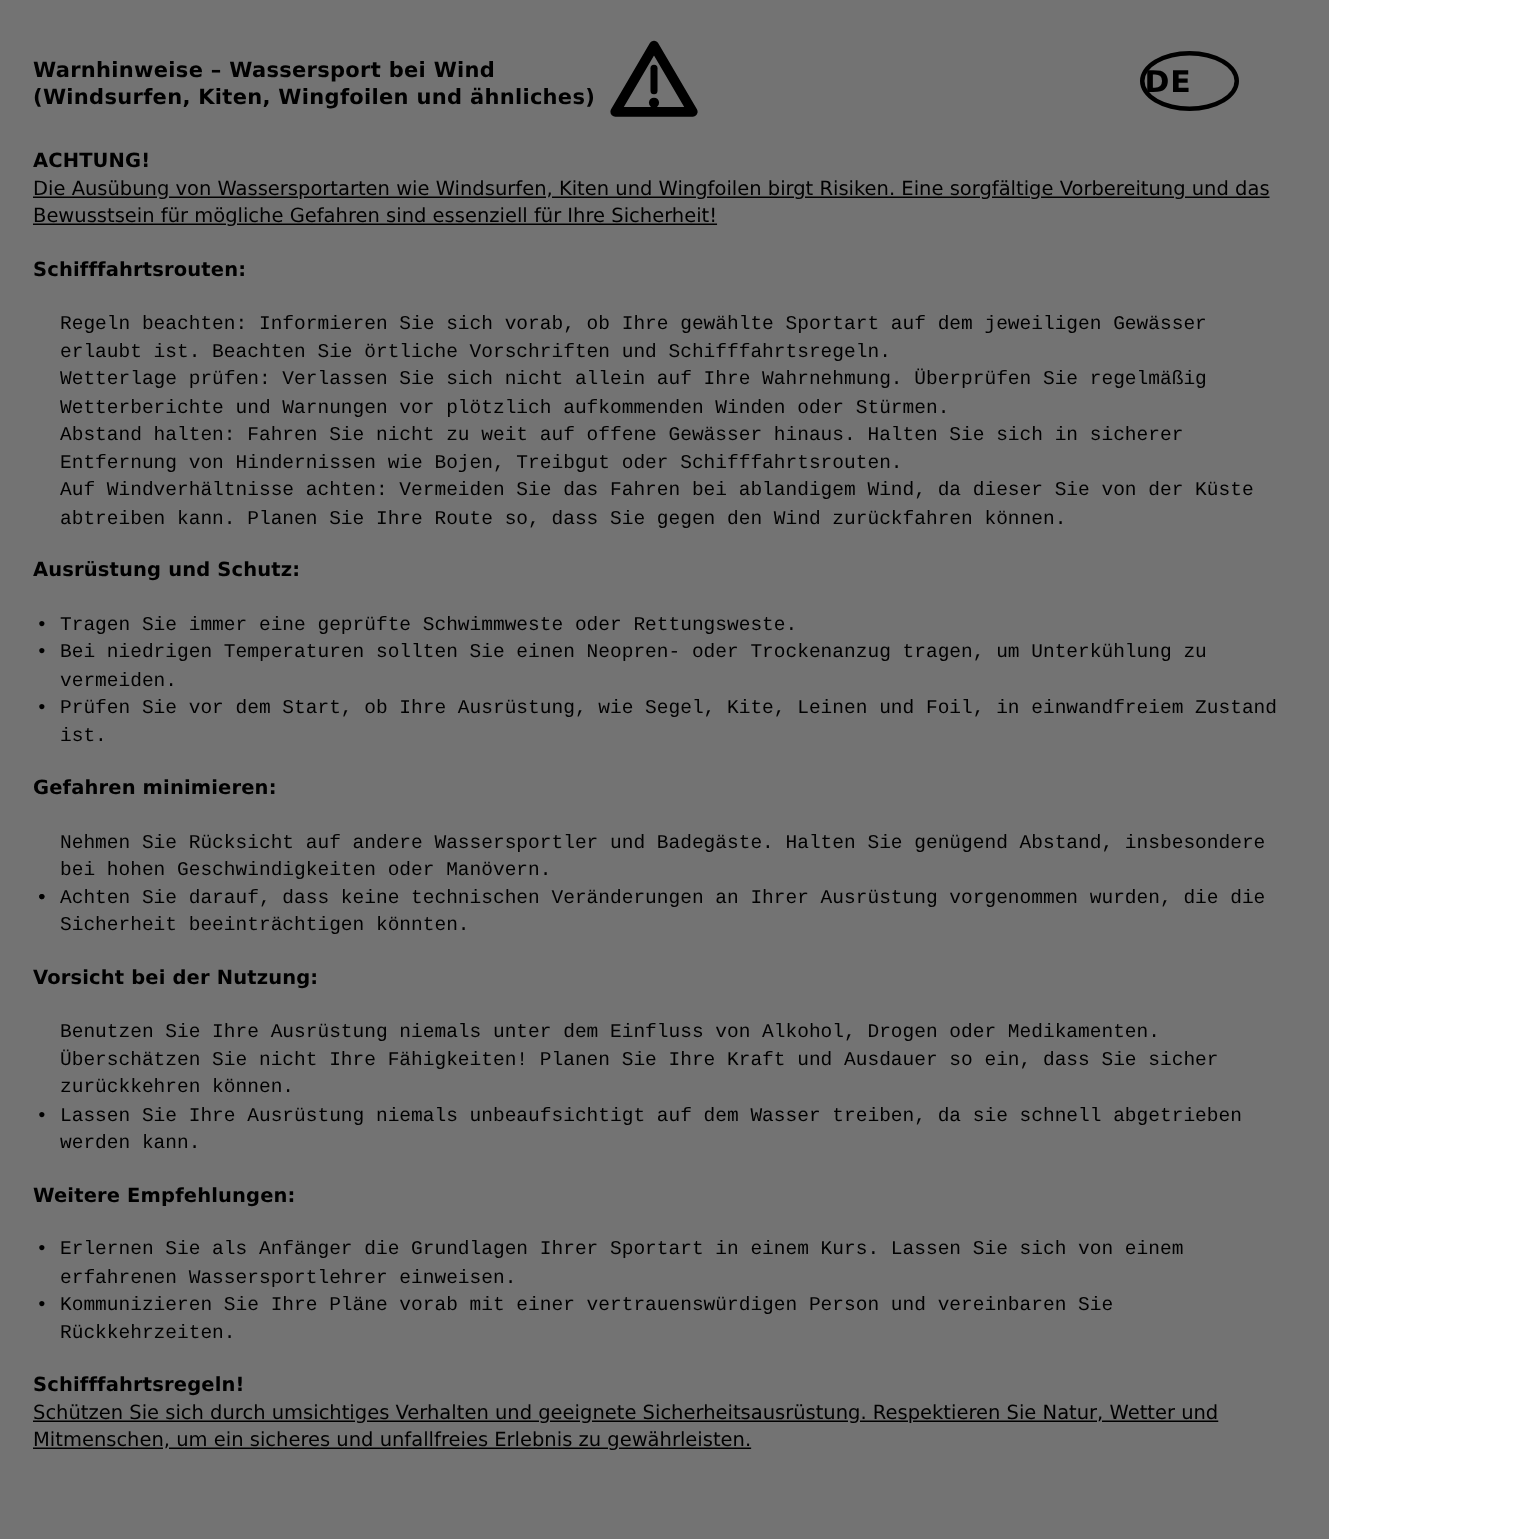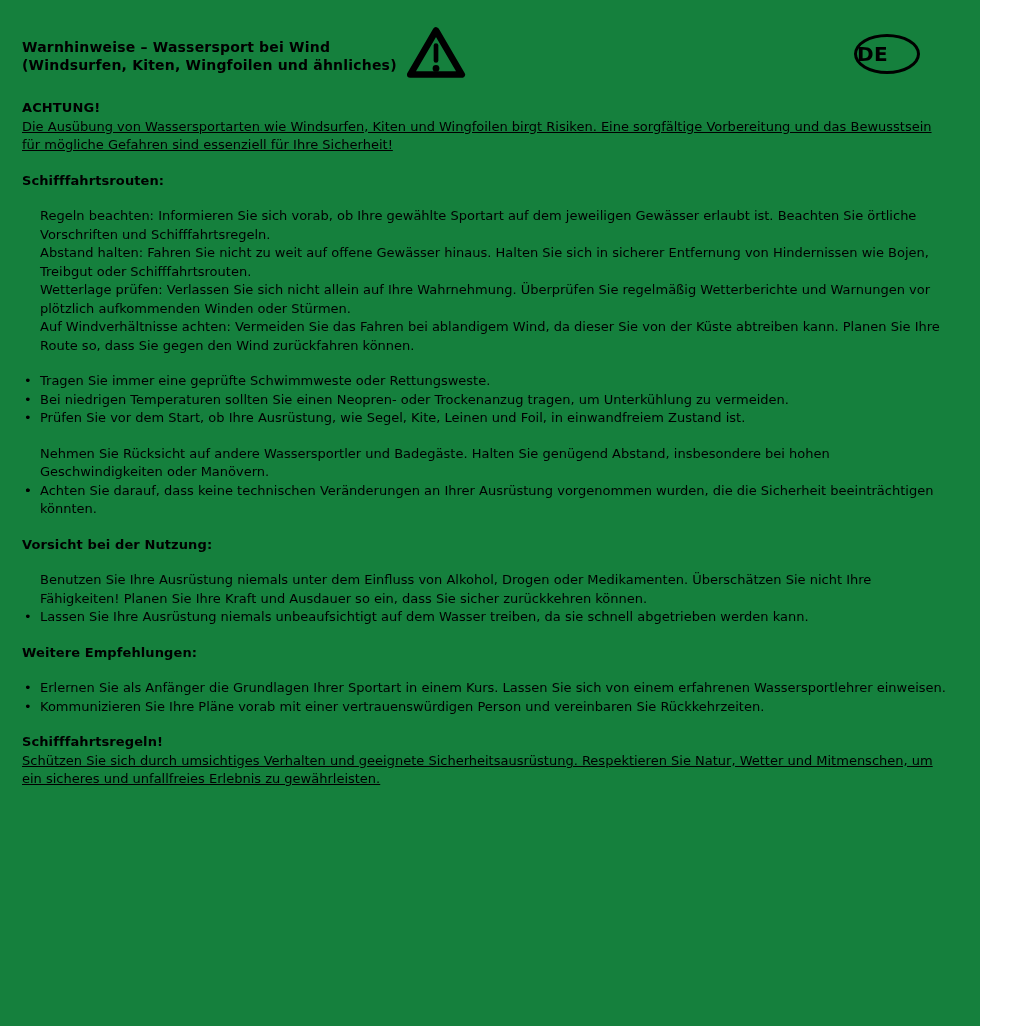--- a/index.html
+++ b/index.html
@@ -5,24 +5,24 @@
   * { margin: 0; padding: 0; box-sizing: border-box; }
   html, body { background: #ffffff; }
   body {
     width: 1020px;
     height: 1026px;
     font-family: "DejaVu Sans", "Liberation Sans", sans-serif;
     color: #000000;
     overflow: hidden;
   }
   .page {
-    width: 980px;
+    width: 886px;
     height: 1026px;
     padding: 30px 28px 0 22px;
-    background: #15803d;
+    background: #737373;
   }
   
   .doc-header {
     display: flex;
     align-items: center;
   }
   .title-block {
     font-size: 14px;
     font-weight: bold;
     line-height: 18px;
@@ -54,21 +54,21 @@
   
   .section { margin-top: 17px; }
   .section:first-of-type { margin-top: 17px; }
   .section h2 {
     font-size: 13px;
     font-weight: bold;
     line-height: 18.5px;
     letter-spacing: 0.1px;
   }
   .items { font-size: 13px; line-height: 18.5px; }
-  .section.list .items { margin-top: 17px; }
+  .section.list .items { margin-top: 17px; font-family: Liberation Mono, monospace; }
   .section.tight .items { margin-top: 0; text-decoration: underline; }
   .item { position: relative; }
   .item.flush { padding-left: 0; }
   .item.indent { padding-left: 18px; }
   .item.bullet { padding-left: 18px; }
   .item.bullet .dot {
     position: absolute;
     left: 2px;
     top: 0;
   }
@@ -99,35 +99,37 @@
     <h2>ACHTUNG!</h2>
     <div class="items">
       <div class="item flush"><span>Die Ausübung von Wassersportarten wie Windsurfen, Kiten und Wingfoilen birgt Risiken. Eine sorgfältige Vorbereitung und das Bewusstsein für mögliche Gefahren sind essenziell für Ihre Sicherheit!</span></div>
     </div>
   </section>
 
   <section class="section list">
     <h2>Schifffahrtsrouten:</h2>
     <div class="items">
       <div class="item indent"><span>Regeln beachten: Informieren Sie sich vorab, ob Ihre gewählte Sportart auf dem jeweiligen Gewässer erlaubt ist. Beachten Sie örtliche Vorschriften und Schifffahrtsregeln.</span></div>
+      <div class="item indent"><span>Wetterlage prüfen: Verlassen Sie sich nicht allein auf Ihre Wahrnehmung. Überprüfen Sie regelmäßig Wetterberichte und Warnungen vor plötzlich aufkommenden Winden oder Stürmen.</span></div>
       <div class="item indent"><span>Abstand halten: Fahren Sie nicht zu weit auf offene Gewässer hinaus. Halten Sie sich in sicherer Entfernung von Hindernissen wie Bojen, Treibgut oder Schifffahrtsrouten.</span></div>
-      <div class="item indent"><span>Wetterlage prüfen: Verlassen Sie sich nicht allein auf Ihre Wahrnehmung. Überprüfen Sie regelmäßig Wetterberichte und Warnungen vor plötzlich aufkommenden Winden oder Stürmen.</span></div>
       <div class="item indent"><span>Auf Windverhältnisse achten: Vermeiden Sie das Fahren bei ablandigem Wind, da dieser Sie von der Küste abtreiben kann. Planen Sie Ihre Route so, dass Sie gegen den Wind zurückfahren können.</span></div>
     </div>
   </section>
 
   <section class="section list">
+    <h2>Ausrüstung und Schutz:</h2>
     <div class="items">
       <div class="item bullet"><span class="dot">•</span><span>Tragen Sie immer eine geprüfte Schwimmweste oder Rettungsweste.</span></div>
       <div class="item bullet"><span class="dot">•</span><span>Bei niedrigen Temperaturen sollten Sie einen Neopren- oder Trockenanzug tragen, um Unterkühlung zu vermeiden.</span></div>
       <div class="item bullet"><span class="dot">•</span><span>Prüfen Sie vor dem Start, ob Ihre Ausrüstung, wie Segel, Kite, Leinen und Foil, in einwandfreiem Zustand ist.</span></div>
     </div>
   </section>
 
   <section class="section list">
+    <h2>Gefahren minimieren:</h2>
     <div class="items">
       <div class="item indent"><span>Nehmen Sie Rücksicht auf andere Wassersportler und Badegäste. Halten Sie genügend Abstand, insbesondere bei hohen Geschwindigkeiten oder Manövern.</span></div>
       <div class="item bullet"><span class="dot">•</span></div>
       <div class="item bullet"><span class="dot">•</span><span>Achten Sie darauf, dass keine technischen Veränderungen an Ihrer Ausrüstung vorgenommen wurden, die die Sicherheit beeinträchtigen könnten.</span></div>
     </div>
   </section>
 
   <section class="section list">
     <h2>Vorsicht bei der Nutzung:</h2>
     <div class="items">

